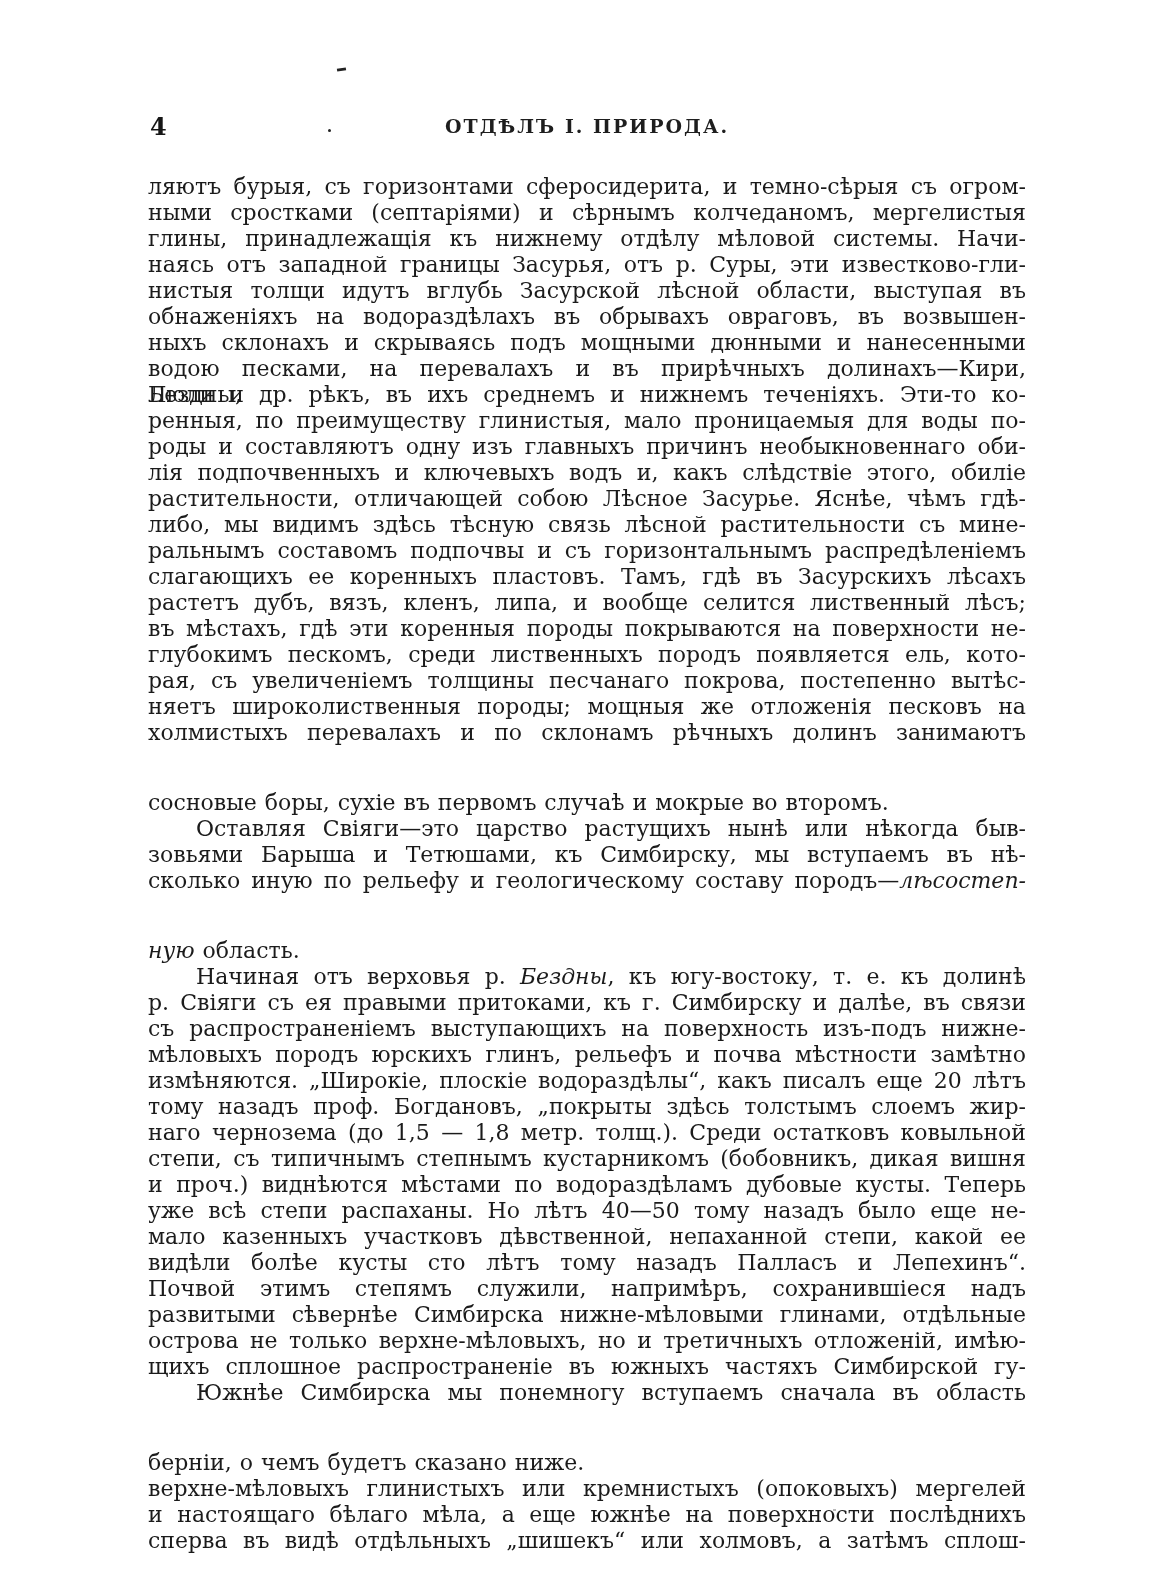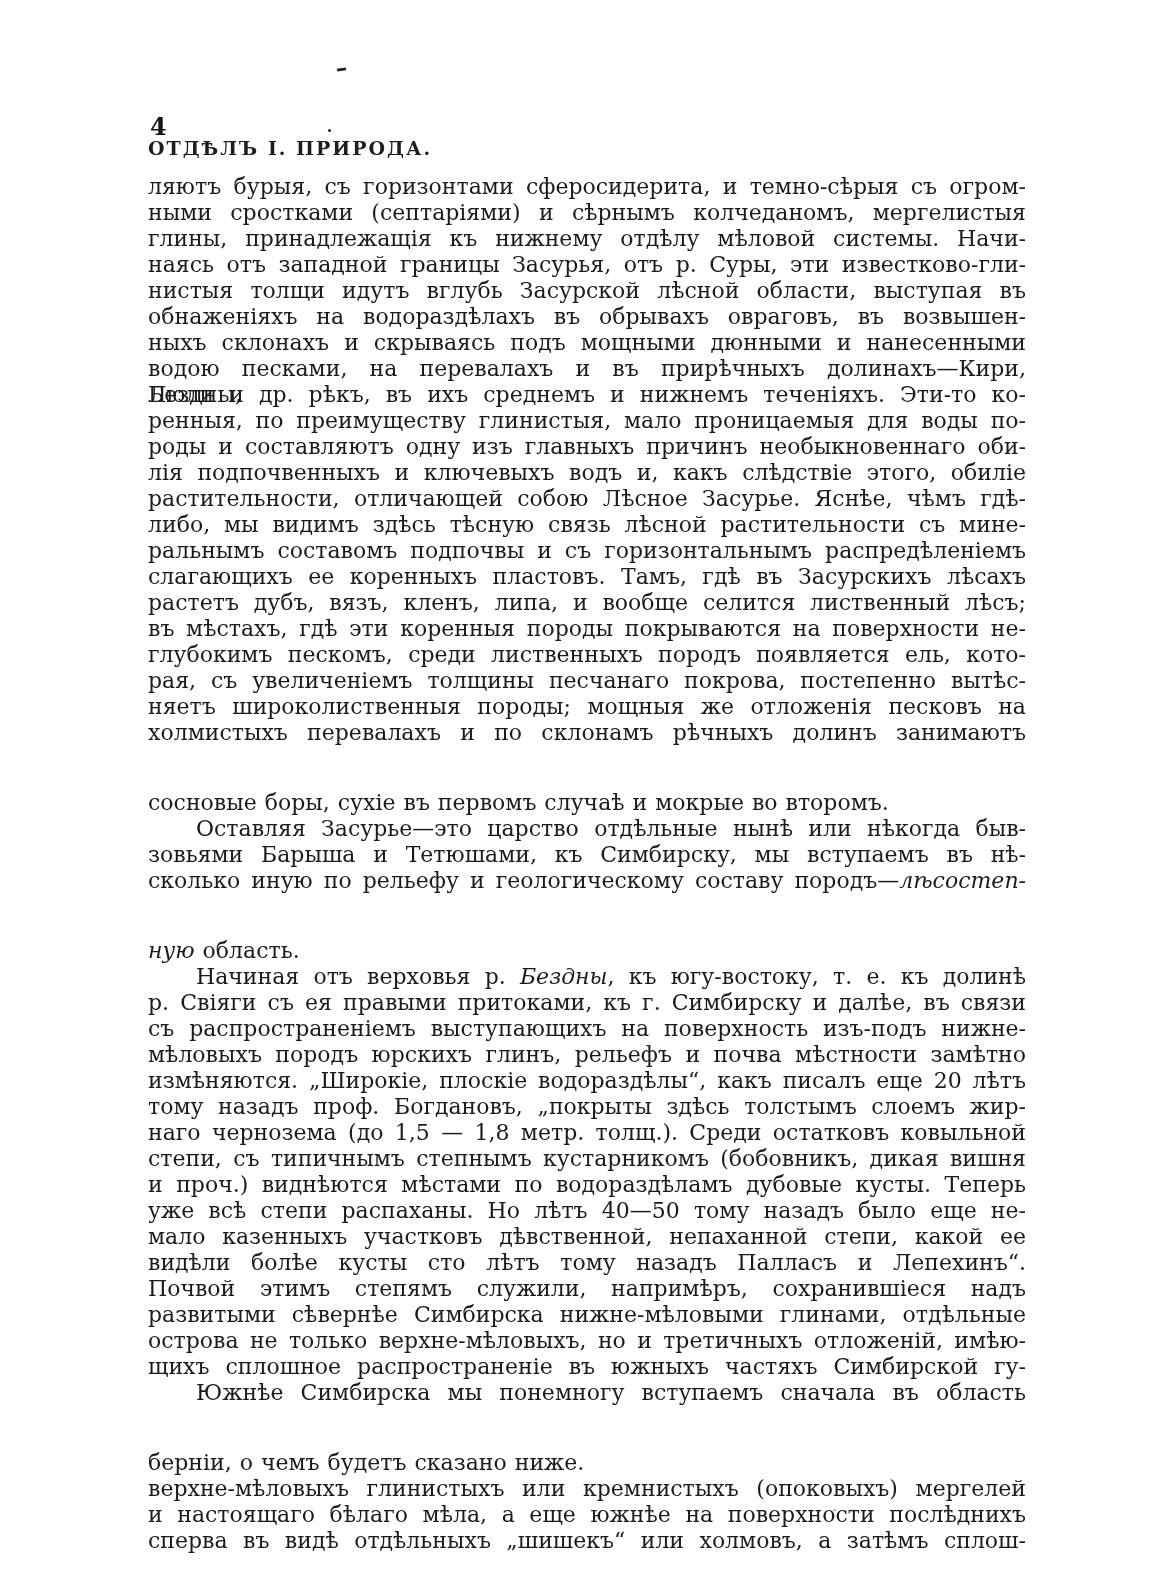--- a/index.html
+++ b/index.html
@@ -25,26 +25,25 @@
     top: 0;
     font-size: 24px;
     font-weight: bold;
     color: #161616;
   }
   .running-header {
     position: absolute;
     left: 0;
     right: 0;
     top: 3px;
-    text-align: left;
+    text-align: center;
     font-size: 19px;
     font-weight: bold;
     letter-spacing: 2px;
     color: #1e1e1e;
-    margin-top: 22px;
   }
   .textblock {
     position: absolute;
     left: 148px;
     top: 174px;
     width: 878px;
   }
   .line {
     height: 26px;
     line-height: 26px;
@@ -89,21 +88,21 @@
       <div class="line"><span>либо, мы видимъ здѣсь тѣсную связь лѣсной растительности съ мине-</span></div>
       <div class="line"><span>ральнымъ составомъ подпочвы и съ горизонтальнымъ распредѣленіемъ</span></div>
       <div class="line"><span>слагающихъ ее коренныхъ пластовъ. Тамъ, гдѣ въ Засурскихъ лѣсахъ</span></div>
       <div class="line"><span>растетъ дубъ, вязъ, кленъ, липа, и вообще селится лиственный лѣсъ;</span></div>
       <div class="line"><span>въ мѣстахъ, гдѣ эти коренныя породы покрываются на поверхности не-</span></div>
       <div class="line"><span>глубокимъ пескомъ, среди лиственныхъ породъ появляется ель, кото-</span></div>
       <div class="line"><span>рая, съ увеличеніемъ толщины песчанаго покрова, постепенно вытѣс-</span></div>
       <div class="line"><span>няетъ широколиственныя породы; мощныя же отложенія песковъ на</span></div>
       <div class="line"><span>холмистыхъ перевалахъ и по склонамъ рѣчныхъ долинъ занимаютъ</span></div>
       <div class="line end"><span>сосновые боры, сухіе въ первомъ случаѣ и мокрые во второмъ.</span></div>
-      <div class="line ind"><span>Оставляя Засурье—это царство отдѣльные нынѣ или нѣкогда быв-</span></div>
+      <div class="line ind"><span>Оставляя Свіяги—это царство растущихъ нынѣ или нѣкогда быв-</span></div>
       <div class="line"><span>зовьями Барыша и Тетюшами, къ Симбирску, мы вступаемъ въ нѣ-</span></div>
       <div class="line"><span>сколько иную по рельефу и геологическому составу породъ—</span><span class="it">лѣсостеп-</span></div>
       <div class="line end"><span class="it">ную</span><span> область.</span></div>
       <div class="line ind"><span>Начиная отъ верховья р. </span><span class="it">Бездны</span><span>, къ югу-востоку, т. е. къ долинѣ</span></div>
       <div class="line"><span>р. Свіяги съ ея правыми притоками, къ г. Симбирску и далѣе, въ связи</span></div>
       <div class="line"><span>съ распространеніемъ выступающихъ на поверхность изъ-подъ нижне-</span></div>
       <div class="line"><span>мѣловыхъ породъ юрскихъ глинъ, рельефъ и почва мѣстности замѣтно</span></div>
       <div class="line"><span>измѣняются. „Широкіе, плоскіе водораздѣлы“, какъ писалъ еще 20 лѣтъ</span></div>
       <div class="line"><span>тому назадъ проф. Богдановъ, „покрыты здѣсь толстымъ слоемъ жир-</span></div>
       <div class="line"><span>наго чернозема (до 1,5 — 1,8 метр. толщ.). Среди остатковъ ковыльной</span></div>

